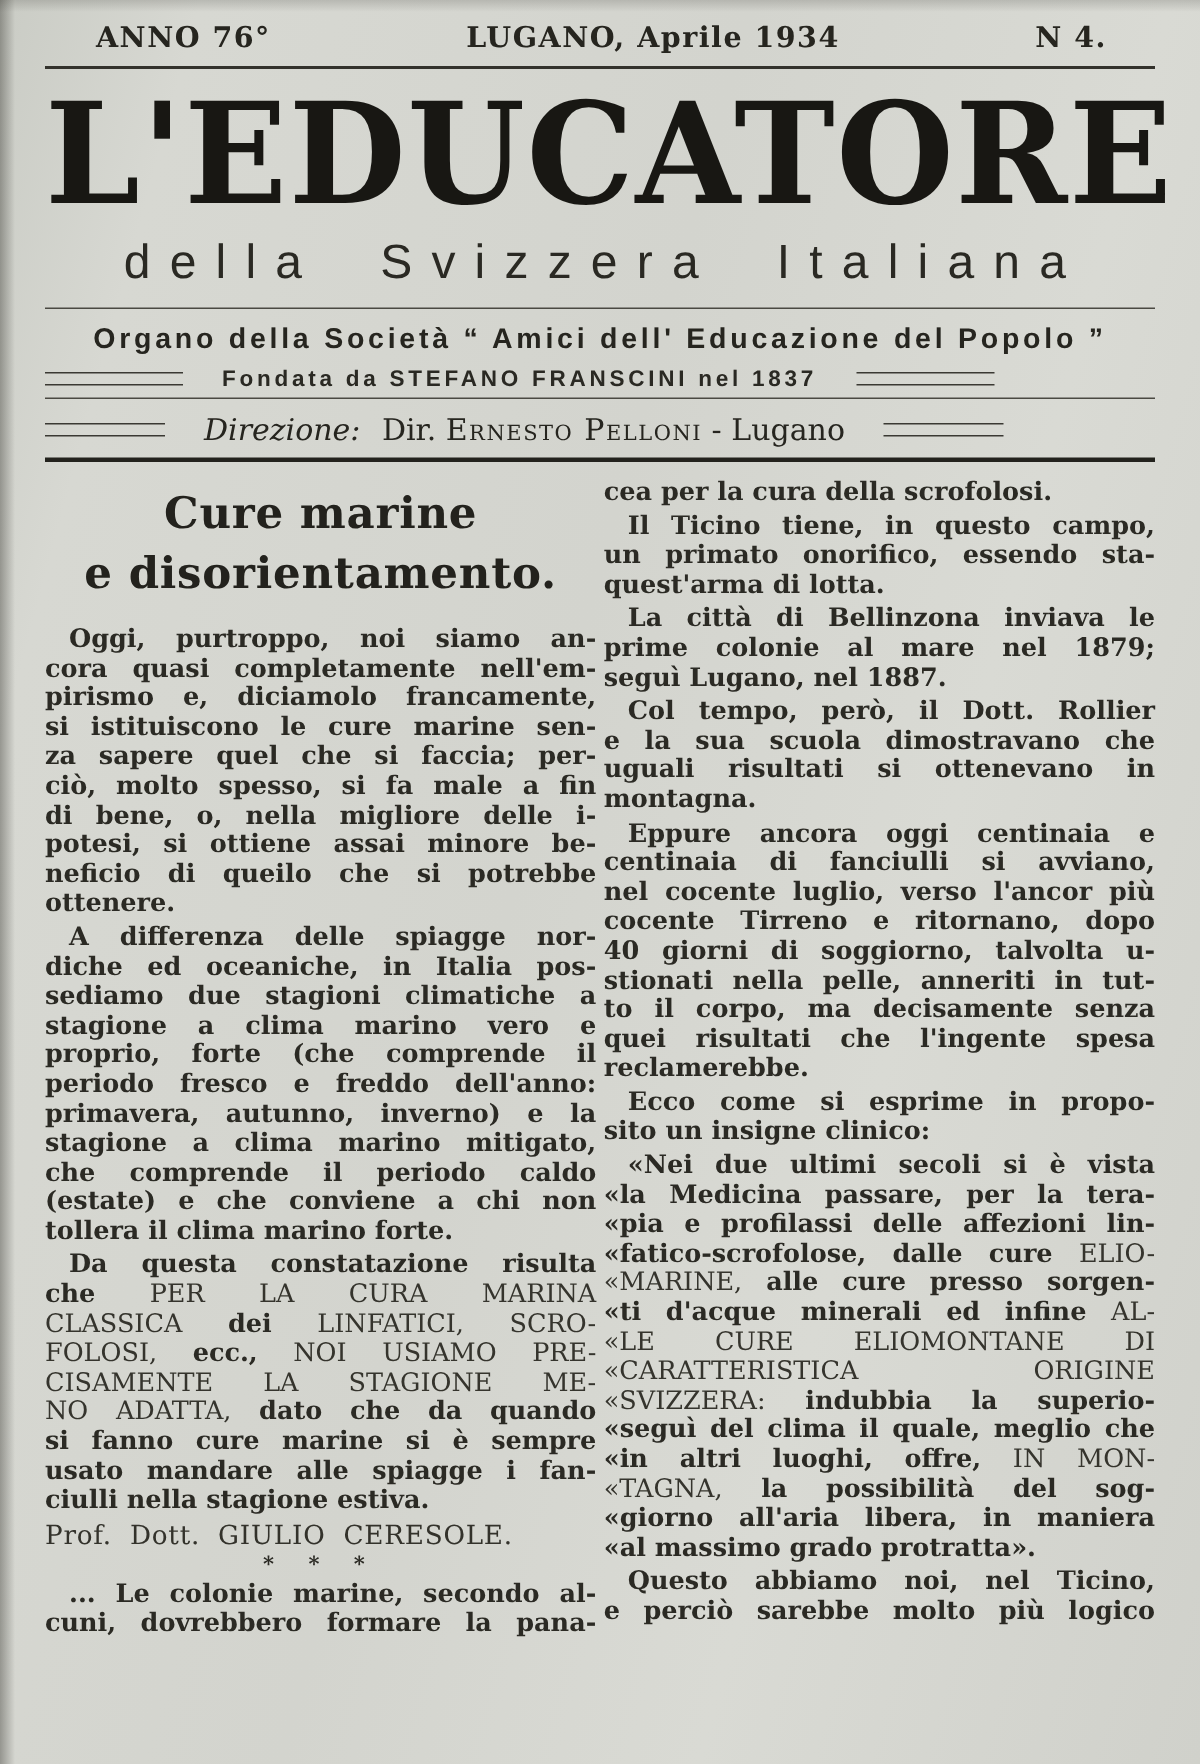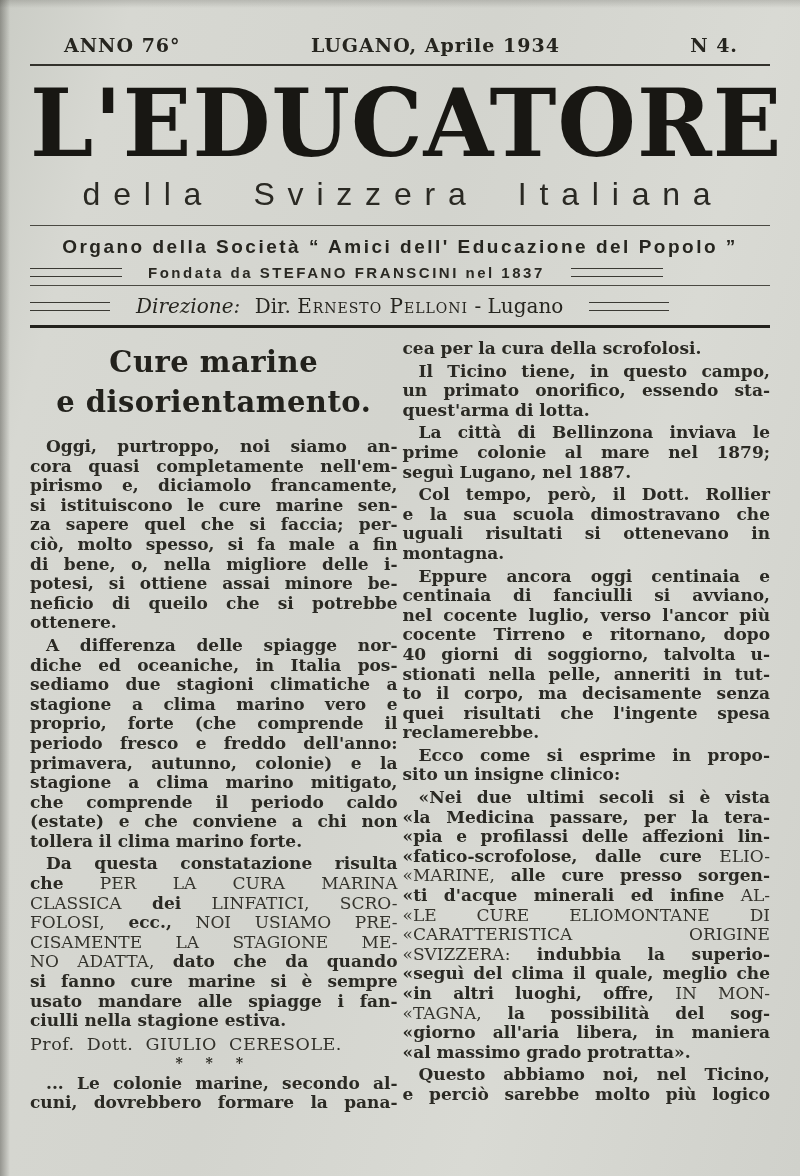--- a/index.html
+++ b/index.html
@@ -5,21 +5,21 @@
   html,body{margin:0;padding:0;}
   body{
     width:800px;height:1176px;overflow:hidden;
     background:linear-gradient(105deg,#caccc5 0%,#d7d8d2 12%,#d3d4ce 45%,#d9dad4 70%,#d0d1cb 100%);
     font-family:"DejaVu Serif",serif;color:#2b2a25;position:relative;
   }
   body::before{content:"";position:absolute;left:0;top:0;bottom:0;width:10px;
     background:linear-gradient(90deg,rgba(45,44,38,.38),rgba(45,44,38,0));pointer-events:none;}
   body::after{content:"";position:absolute;left:0;top:0;right:0;height:8px;
     background:linear-gradient(180deg,rgba(45,44,38,.18),rgba(45,44,38,0));pointer-events:none;}
-  .page{padding:34px 30px 0 30px;}
+  .page{padding:14px 30px 0 30px;}
 
   
   .topline{display:flex;justify-content:space-between;align-items:baseline;
     font-weight:700;font-size:19px;letter-spacing:1px;color:#26251f;padding:0 32px 0 34px;}
   .topline .center{flex:1;text-align:center;}
 
   .rule{background:#33322c;border:0;}
   .rule-2{height:2px;margin:8px 0 10px;}
   .rule-1{height:1px;background:#4a4942;}
   .rule-3{height:3px;background:#23221d;margin-top:7px;}
@@ -123,21 +123,21 @@
           <div class="ln">neficio di queilo che si potrebbe</div>
           <div class="ln last">ottenere.</div>
         </div>
         <div class="para">
           <div class="ln ind">A differenza delle spiagge nor-</div>
           <div class="ln">diche ed oceaniche, in Italia pos-</div>
           <div class="ln">sediamo due stagioni climatiche a</div>
           <div class="ln">stagione a clima marino vero e</div>
           <div class="ln">proprio, forte (che comprende il</div>
           <div class="ln">periodo fresco e freddo dell'anno:</div>
-          <div class="ln">primavera, autunno, colonie) e la</div>
+          <div class="ln">primavera, autunno, inverno) e la</div>
           <div class="ln">stagione a clima marino mitigato,</div>
           <div class="ln">che comprende il periodo caldo</div>
           <div class="ln">(estate) e che conviene a chi non</div>
           <div class="ln last">tollera il clima marino forte.</div>
         </div>
         <div class="para">
           <div class="ln ind">Da questa constatazione risulta</div>
           <div class="ln">che <span class="caps">PER</span> <span class="caps">LA</span> <span class="caps">CURA</span> <span class="caps">MARINA</span></div>
           <div class="ln"><span class="caps">CLASSICA</span> dei <span class="caps">LINFATICI,</span> <span class="caps">SCRO-</span></div>
           <div class="ln"><span class="caps">FOLOSI,</span> ecc., <span class="caps">NOI</span> <span class="caps">USIAMO</span> <span class="caps">PRE-</span></div>

